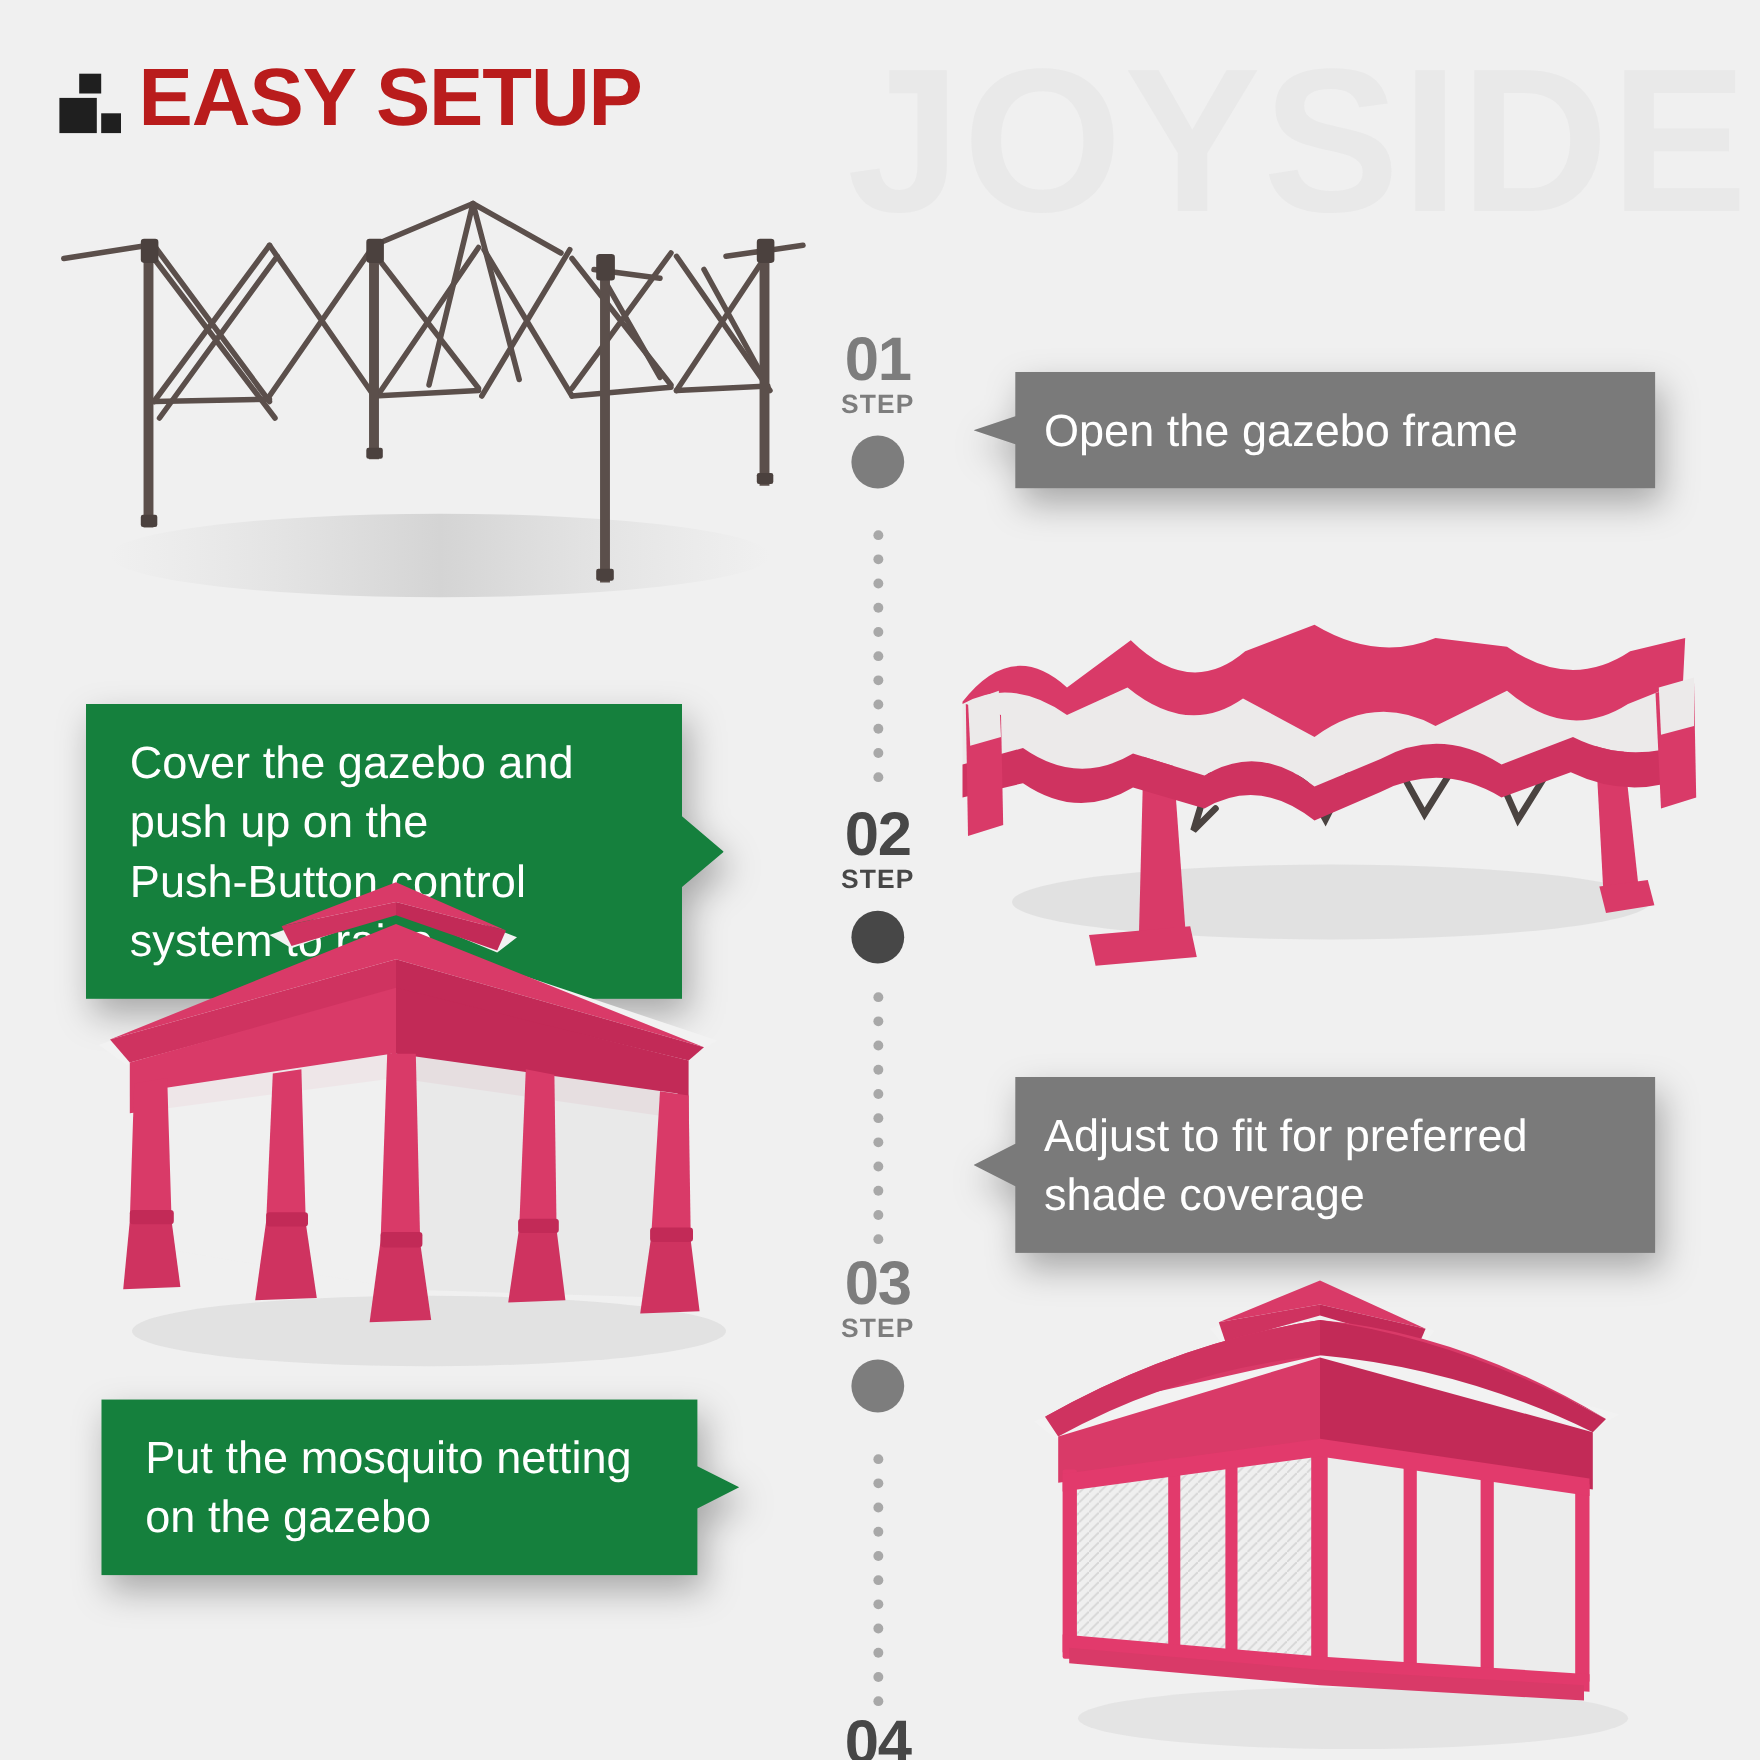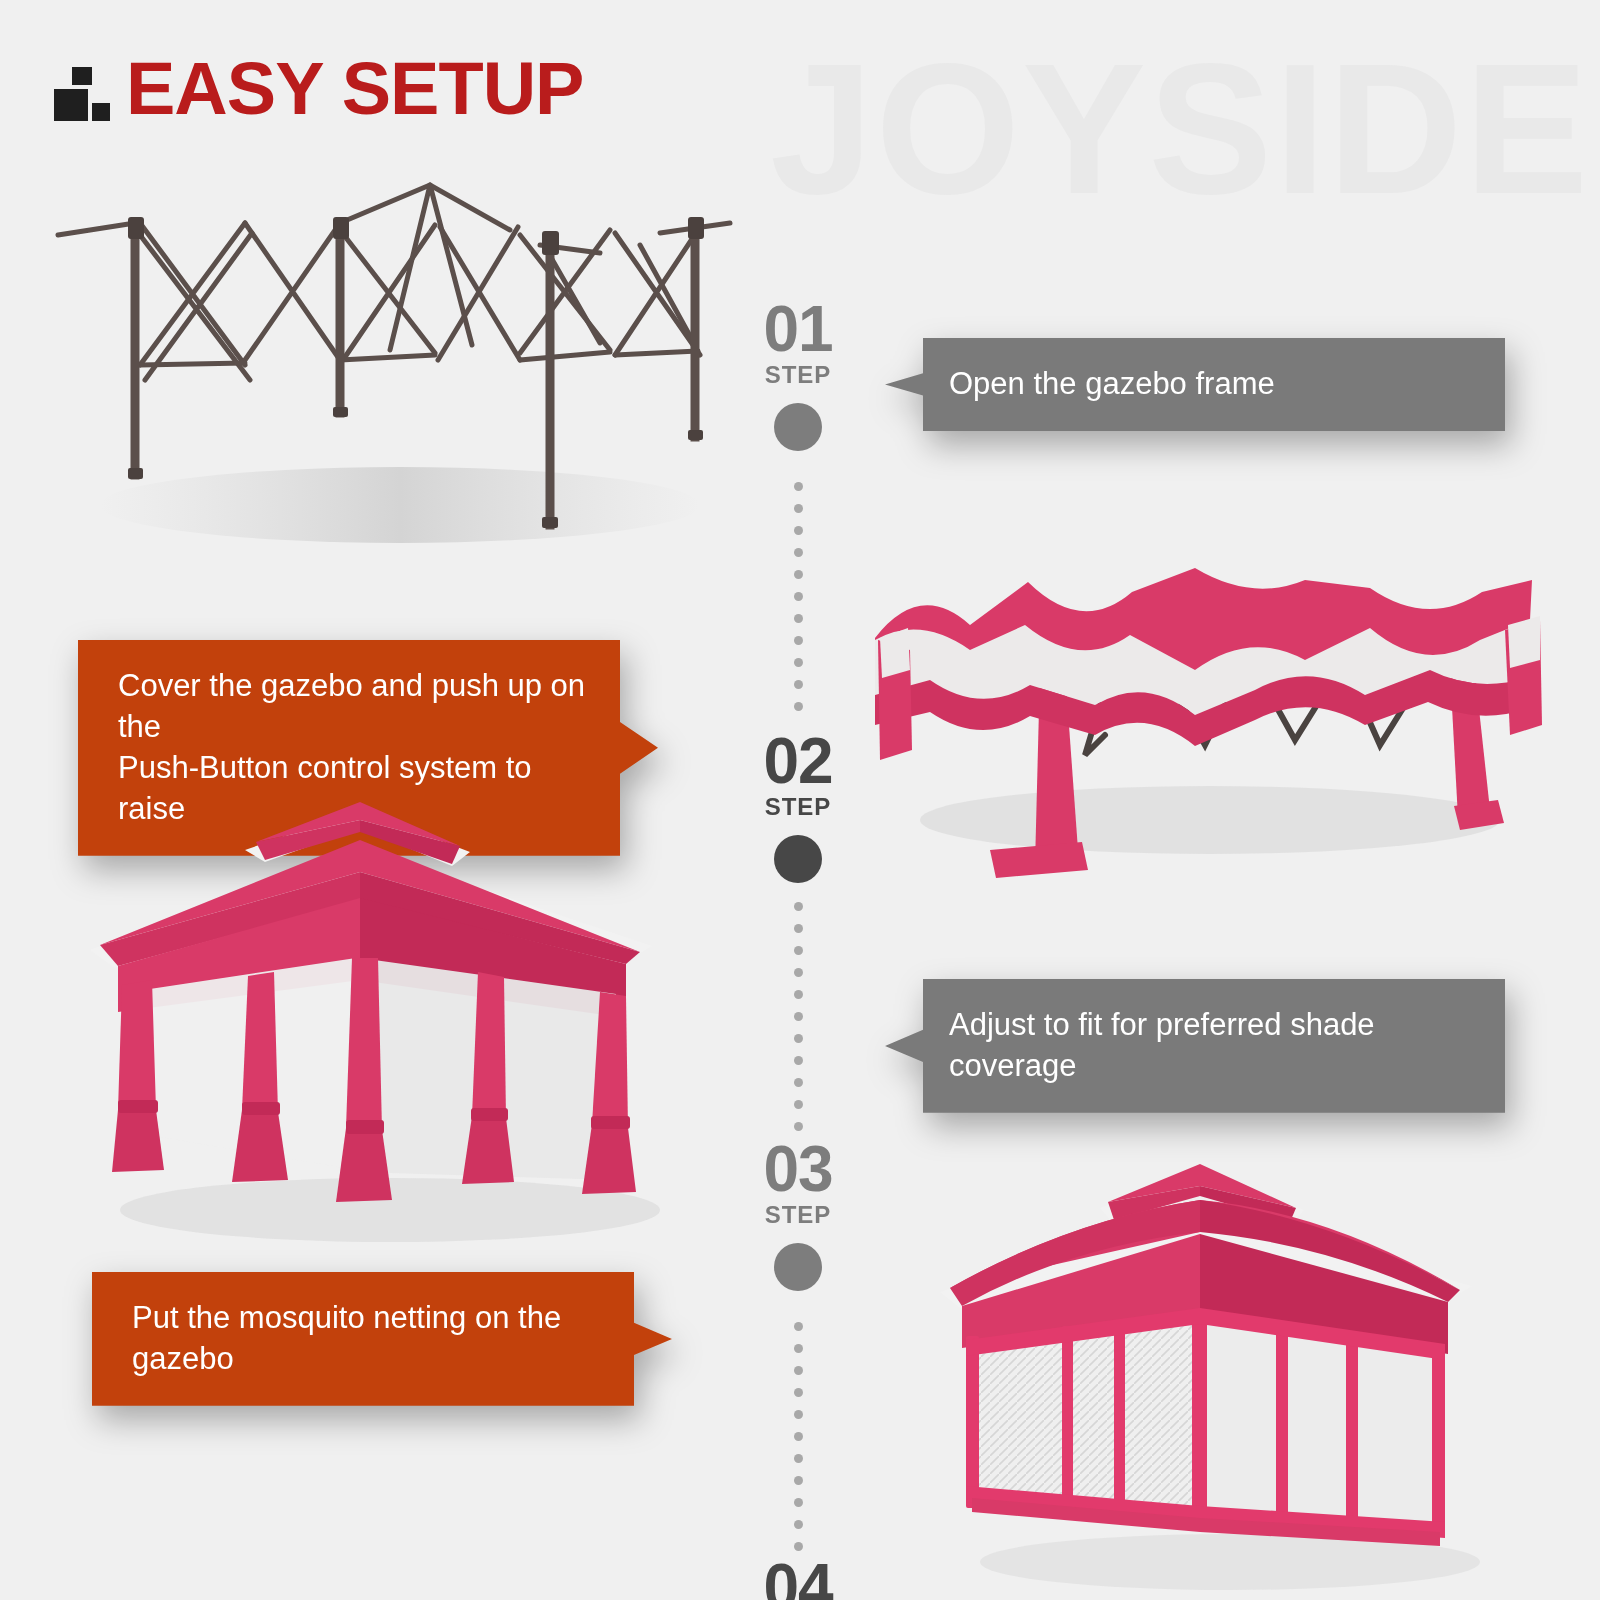--- a/index.html
+++ b/index.html
@@ -31,43 +31,43 @@
     letter-spacing: -1px; line-height: 1;
   }
 
   
   .timeline { position: absolute; left: 718px; top: 300px; width: 160px; height: 1300px; }
   .dots { position: absolute; left: 74px; width: 12px; display: flex;
           flex-direction: column; align-items: center; gap: 13px; }
   .dots i { display: block; width: 9px; height: 9px; border-radius: 50%; background: #a8a8a8; }
 
   .stepnode { position: absolute; width: 160px; text-align: center; }
-  .stepnum { font-size: 64px; font-weight: 700; line-height: 0.92; letter-spacing: -1px; }
+  .stepnum { font-size: 56px; font-weight: 700; line-height: 0.92; letter-spacing: -1px; }
   .steplbl { font-size: 24px; font-weight: 700; letter-spacing: 1px; margin-top: 2px; }
   .bullet { width: 48px; height: 48px; border-radius: 50%; margin: 14px auto 0; }
   .tone-light .stepnum, .tone-light .steplbl { color: #7d7d7d; }
   .tone-light .bullet { background: #7d7d7d; }
   .tone-dark .stepnum, .tone-dark .steplbl { color: #474747; }
   .tone-dark .bullet { background: #474747; }
 
   
   .callout { position: absolute; filter: drop-shadow(6px 14px 16px rgba(0,0,0,0.30)); }
   .callout .body {
     position: relative; display: flex; align-items: center;
-    color: #ffffff; font-size: 31px; line-height: 1.32;
+    color: #ffffff; font-size: 41px; line-height: 1.32;
   }
   .callout.right .body { padding: 26px 40px 26px 64px; }
   .callout.left  .body { padding: 26px 64px 26px 40px; }
   .callout.right .body { clip-path: polygon(
       38px 0, 100% 0, 100% 100%, 38px 100%, 38px 62%, 0 50%, 38px 38%); }
   .callout.left .body { clip-path: polygon(
       0 0, calc(100% - 38px) 0, calc(100% - 38px) 38%, 100% 50%,
       calc(100% - 38px) 62%, calc(100% - 38px) 100%, 0 100%); }
   .tone-light-bg .body { background: #7a7a7a; }
-  .tone-dark-bg .body  { background: #c2410c; }
+  .tone-dark-bg .body  { background: #15803d; }
 
   
   .photo { position: absolute; }
   .photo svg { display: block; width: 100%; height: 100%; }
 </style>
 </head>
 <body>
 
 <div id="root">
 

